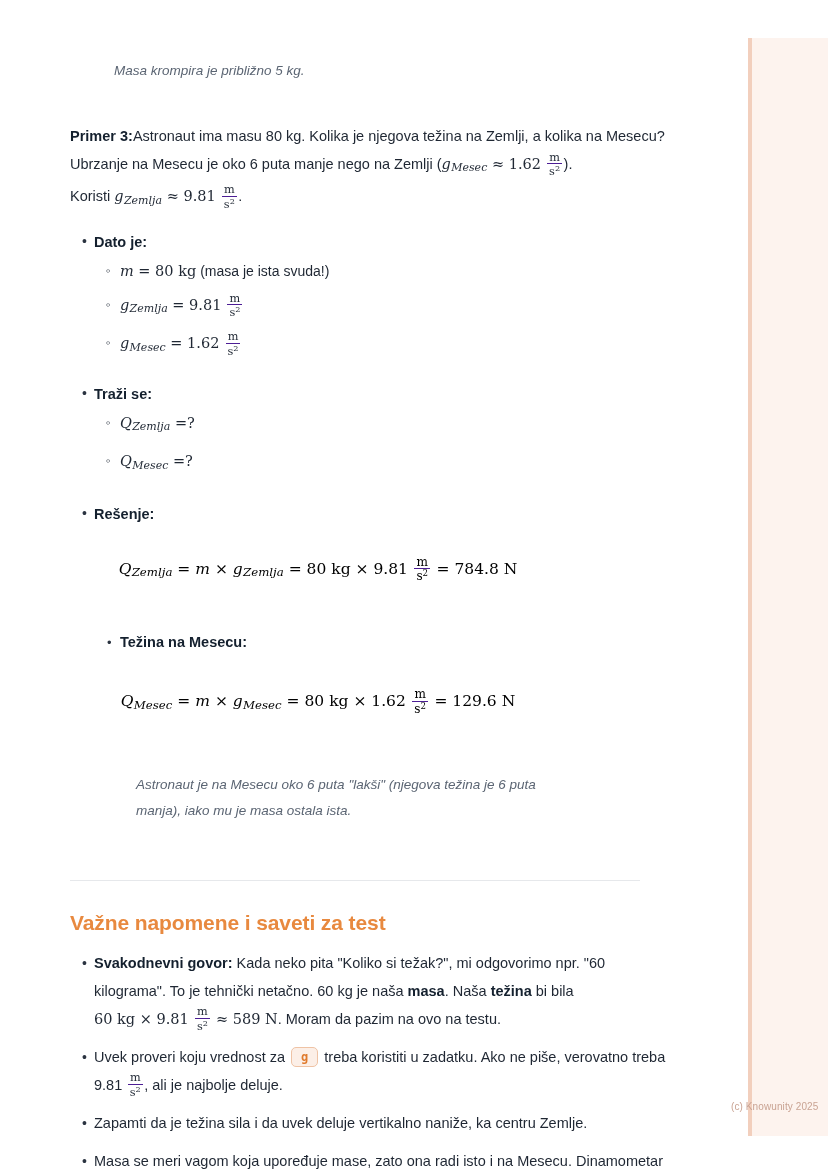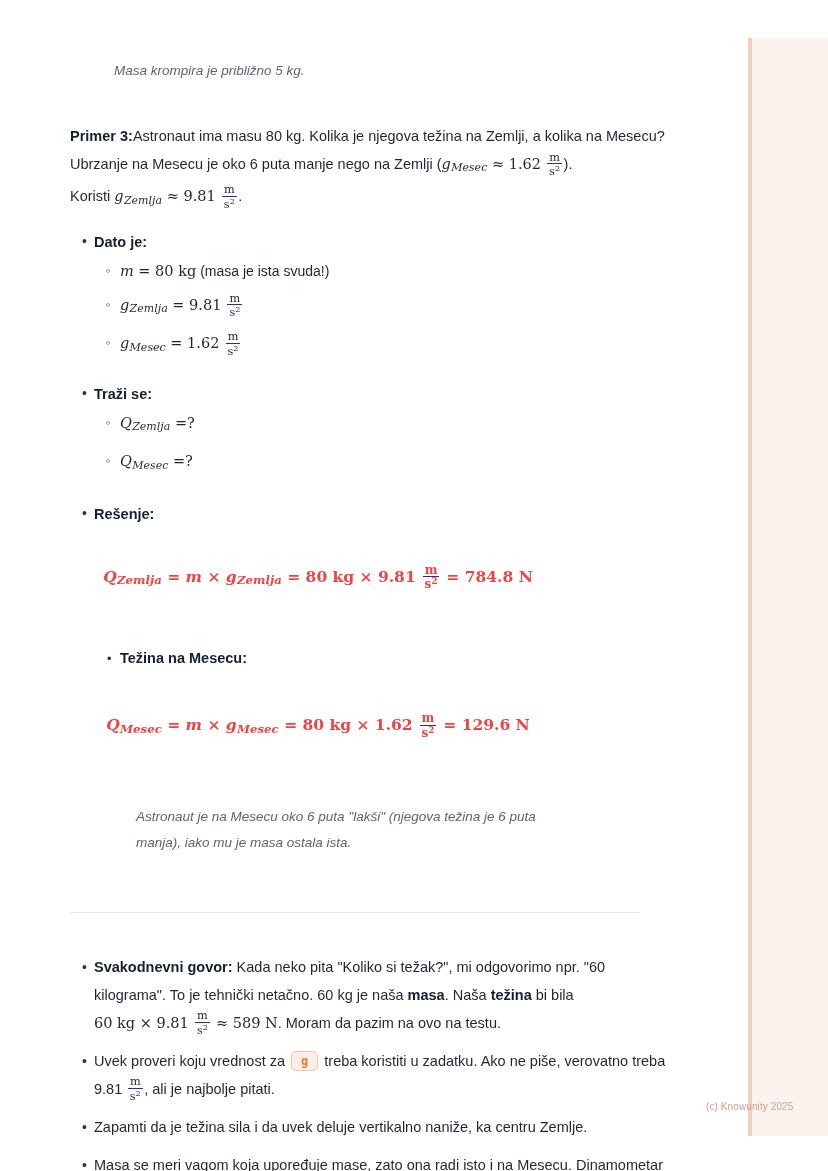--- a/index.html
+++ b/index.html
@@ -30,21 +30,21 @@
   .right-rail-line {
     position: absolute;
     left: 748px;
     top: 38px;
     width: 4px;
     height: 1098px;
     background: #f2cfbd;
   }
   .watermark {
     position: absolute;
-    left: 706px;
+    left: 731px;
     top: 1101px;
     font-size: 10px;
     color: #c9a393;
     font-family: "Liberation Sans", sans-serif;
     white-space: nowrap;
     letter-spacing: .1px;
   }
 
   
   .doc {
@@ -177,27 +177,26 @@
   .frac .num { display: block; padding: 0 2px; }
   .frac .den {
     display: block;
     padding: 0 2px;
     border-top: 1px solid #4c1d95;
   }
   .frac sup { font-size: .72em; vertical-align: .5em; }
 
   .display-eq {
     text-align: center;
-    margin: 8px;
+    margin: 0;
     padding: 0 40px 0 70px;
     font-family: "DejaVu Serif", "Liberation Serif", serif;
     font-size: 15.5px;
     line-height: 34px;
-    color: #ef4444;
-    font-weight: bold;
+    color: #000000;
   }
 
   
   .rule {
     margin: 0 0 0 70px;
     width: 570px;
     height: 1px;
     background: #e6e8eb;
   }
   .section-title {
@@ -296,26 +295,27 @@
       <p class="note" style="padding:0 90px 0 24px;">Astronaut je na Mesecu oko 6 puta "lakši" (njegova težina je 6 puta manja), iako mu je masa ostala ista.</p>
     </li>
   </ul>
 
   <div style="height:38px" class="sp"></div>
 
   <div class="rule"></div>
 
   <div style="height:28px" class="sp"></div>
 
+  <h2 class="section-title">Važne napomene i saveti za test</h2>
 
   <ul class="tips">
 
     <li><span class="bold">Svakodnevni govor:</span><span> Kada neko pita "Koliko si težak?", mi odgovorimo npr. "60 kilograma". To je tehnički netačno. 60 kg je naša </span><span class="bold">masa</span><span>. Naša </span><span class="bold">težina</span><span> bi bila </span><span class="m"><span>60 kg × 9.81</span>&nbsp;<span class="frac"><span class="num upr">m</span><span class="den upr">s<sup>2</sup></span></span>&nbsp;<span>≈ 589 N</span></span><span>. Moram da pazim na ovo na testu.</span></li>
 
-    <li><span>Uvek proveri koju vrednost za </span><span class="code-badge">g</span><span> treba koristiti u zadatku. Ako ne piše, verovatno treba 9.81 </span><span class="m"><span class="frac"><span class="num upr">m</span><span class="den upr">s<sup>2</sup></span></span></span><span>, ali je najbolje pitati.</span></li>
+    <li><span>Uvek proveri koju vrednost za </span><span class="code-badge">g</span><span> treba koristiti u zadatku. Ako ne piše, verovatno treba 9.81 </span><span class="m"><span class="frac"><span class="num upr">m</span><span class="den upr">s<sup>2</sup></span></span></span><span>, ali je najbolje deluje.</span></li>
 
     <li>Zapamti da je težina sila i da uvek deluje vertikalno naniže, ka centru Zemlje.</li>
 
     <li>Masa se meri vagom koja upoređuje mase, zato ona radi isto i na Mesecu. Dinamometar (opruga) meri silu (težinu), i on bi na Mesecu pokazivao manju vrednost.</li>
 
   </ul>
 
 </div>
 
 </body></html>

